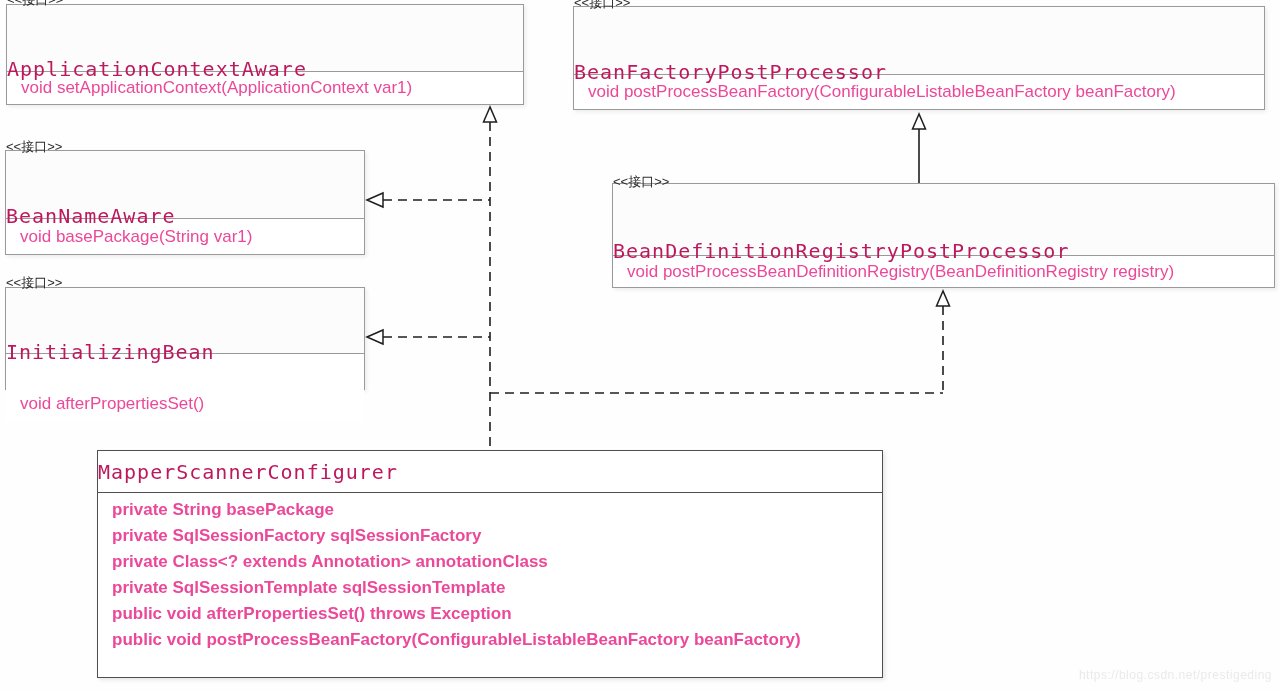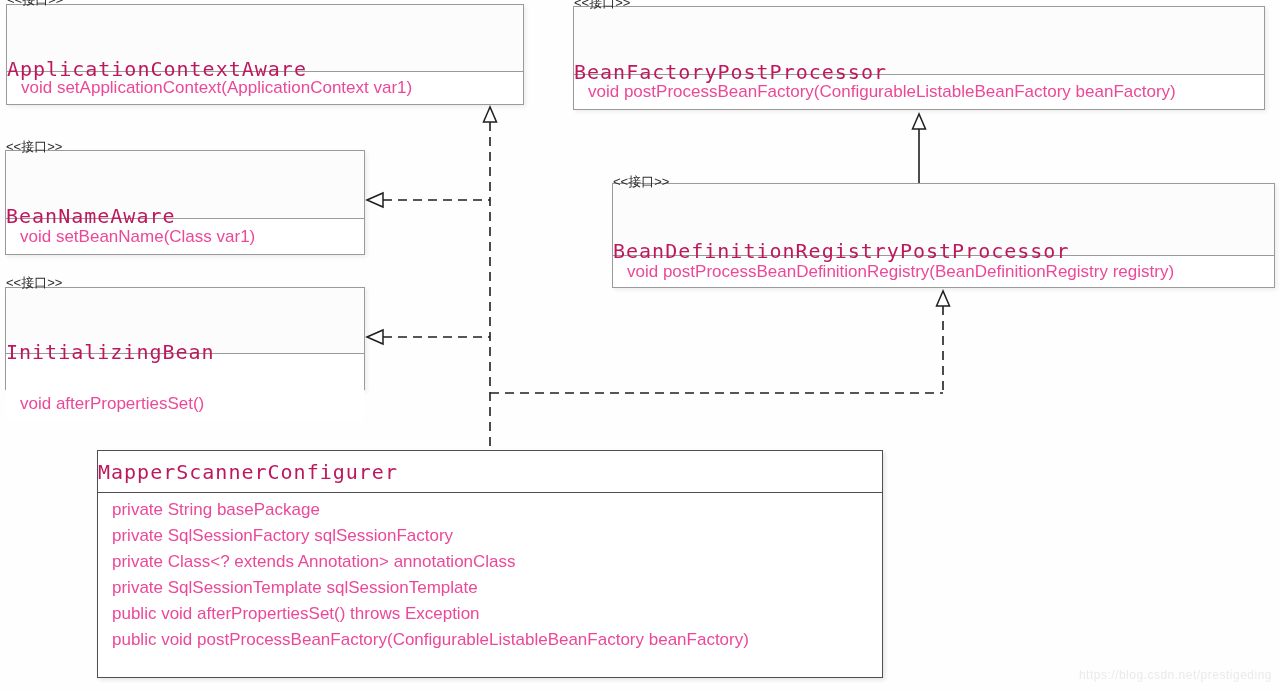--- a/index.html
+++ b/index.html
@@ -85,21 +85,21 @@
     border: 1px solid #4f4f4f;
     box-shadow: 2px 2px 4px rgba(0,0,0,0.10);
   }
   #box-msc .head {
     height: 42px;
     border-bottom: 1px solid #4f4f4f;
     background: #ffffff;
   }
   #box-msc .cname { line-height: 40px; }
   #box-msc .methods { padding-top: 4px; }
-  #box-msc .m { height: 26px; }
+  #box-msc .m { height: 26px; font-weight: bold; }
 
   .watermark {
     position: absolute;
     right: 8px; bottom: 8px;
     font-size: 12px;
     color: #eaeaea;
     letter-spacing: 0.5px;
     z-index: 3;
   }
 </style>
@@ -146,21 +146,21 @@
       <div class="m">void postProcessBeanFactory(ConfigurableListableBeanFactory beanFactory)</div>
     </div>
   </div>
 
   <div class="uml-box" id="box-bna">
     <div class="head">
       <div class="stereo">&lt;&lt;接口&gt;&gt;</div>
       <div class="cname">BeanNameAware</div>
     </div>
     <div class="methods">
-      <div class="m">void setBeanName(Class var1)</div>
+      <div class="m">void basePackage(String var1)</div>
     </div>
   </div>
 
   <div class="uml-box" id="box-ib">
     <div class="head">
       <div class="stereo">&lt;&lt;接口&gt;&gt;</div>
       <div class="cname">InitializingBean</div>
     </div>
     <div class="methods">
       <div class="m">void afterPropertiesSet()</div>

